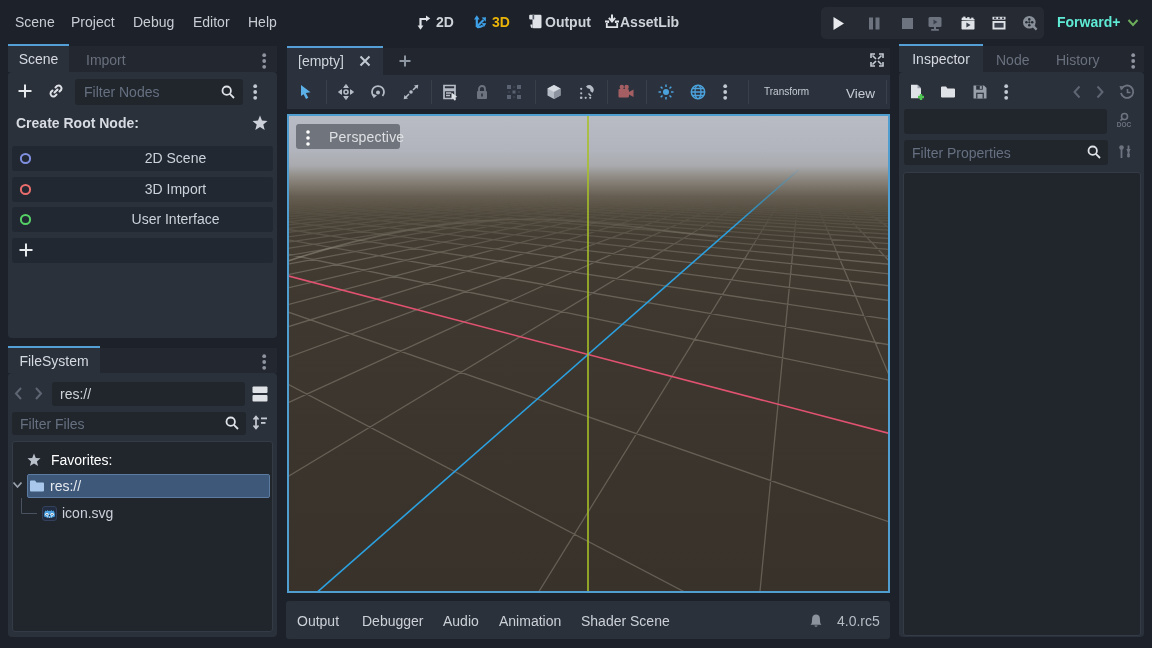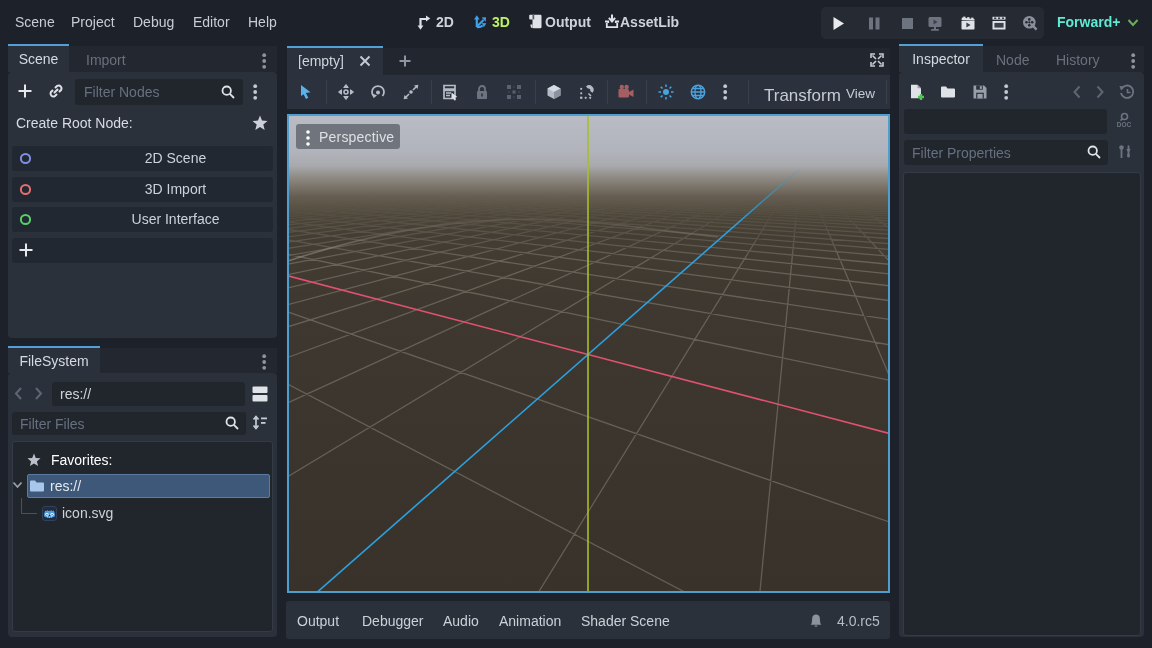--- a/index.html
+++ b/index.html
@@ -39,21 +39,21 @@
 <div class="ic" style="left:473px;top:14px">
     <svg width="14" height="16" viewBox="0 0 14 16">
       <path d="M3.8 13 V4.5" fill="none" stroke="#3ea1e8" stroke-width="2.2"></path>
       <path d="M1 5.5 H6.6 L3.8 1.2 Z" fill="#3ea1e8"></path>
       <path d="M4.5 12 L10.5 6" stroke="#3ea1e8" stroke-width="2.2"></path>
       <path d="M8.6 3.5 L13 3.3 L12.7 7.7 Z" fill="#3ea1e8"></path>
       <path d="M3.8 13 Q7 13.6 9.8 11.7" stroke="#3ea1e8" stroke-width="2.2" fill="none"></path>
       <path d="M8.9 8.9 L13.3 9.3 L10.9 13.3 Z" fill="#3ea1e8"></path>
     </svg>
   </div>
-<div class="menu" style="left:492px;font-weight:bold;color:#bef264">3D</div>
+<div class="menu" style="left:492px;font-weight:bold;color:#eab308">3D</div>
 <div class="ic" style="left:528px;top:14px">
     <svg width="15" height="15" viewBox="0 0 15 15">
       <rect x="4.5" y="0.8" width="9" height="13.4" rx="1.2" fill="#dfe3e8"></rect>
       <rect x="1.2" y="0.8" width="5" height="4.6" rx="1" fill="#dfe3e8"></rect>
       <path d="M4.5 5.4 H6.2 V1 H4.5 Z" fill="#565c68"></path>
       <path d="M4.5 14.2 Q2.5 14 2.5 11.8 L2.5 10.5 H4.5 Z" fill="#dfe3e8"></path>
     </svg>
   </div>
 <div class="menu" style="left:545px;font-weight:bold;color:#ced3da">Output</div>
 <div class="ic" style="left:604px;top:14px">
@@ -164,21 +164,21 @@
     </svg>
   </div>
 <div class="ic" style="left:253px;top:84px">
     <svg width="5" height="16" viewBox="0 0 5 16">
       <circle cx="2.2" cy="2.2" r="1.9" fill="#c3c9d2"></circle>
       <circle cx="2.2" cy="8" r="1.9" fill="#c3c9d2"></circle>
       <circle cx="2.2" cy="13.8" r="1.9" fill="#c3c9d2"></circle>
     </svg>
   </div>
 
-<div class="abs" style="left:16px;top:115px;font-weight:normal;color:#d7dbe2">Create Root Node:</div>
+<div class="abs" style="left:16px;top:115px;font-weight:bold;color:#d7dbe2">Create Root Node:</div>
 <div class="ic" style="left:252px;top:115px">
     <svg width="16" height="16" viewBox="0 0 16 16">
       <path d="M8 0.5 L10 5.6 L15.5 6 L11.3 9.5 L12.7 15 L8 12 L3.3 15 L4.7 9.5 L0.5 6 L6 5.6 Z" fill="#ccd1d9"></path>
     </svg>
   </div>
 
 <div class="row-btn" style="top:146px">
     <div class="ic" style="left:7px;top:6px">
       <svg width="13" height="13" viewBox="0 0 13 13">
         <circle cx="6.5" cy="6.5" r="4.6" stroke="#8090e0" stroke-width="2" fill="none"></circle>
@@ -430,21 +430,21 @@
       <path d="M1.3 8 H14.7 M2.3 4.5 H13.7 M2.3 11.5 H13.7" stroke="#4ba3dd" stroke-width="1.3"></path>
     </svg>
   </div>
 <div class="ic" style="left:723px;top:84px">
     <svg width="5" height="16" viewBox="0 0 5 16">
       <circle cx="2.2" cy="2.2" r="1.9" fill="#c3c9d2"></circle>
       <circle cx="2.2" cy="8" r="1.9" fill="#c3c9d2"></circle>
       <circle cx="2.2" cy="13.8" r="1.9" fill="#c3c9d2"></circle>
     </svg>
   </div>
-<div class="abs" style="left:764px;top:86px;color:#c6cbd3;font-size:17px">Transform</div>
+<div class="abs" style="left:764px;top:86px;color:#c6cbd3;font-size:10px">Transform</div>
 <div class="abs" style="left:846px;top:86px;color:#c6cbd3;font-size:13.5px">View</div>
 <div class="vt-sep" style="left:748px"></div>
 <div class="vt-sep" style="left:886px"></div>
 
 <div class="abs" style="left:288px;top:115px;width:601px;height:477px;overflow:hidden;background:#3a332c">
 <svg width="602" height="479" viewBox="0 0 602 479" style="display:block">
 <defs>
 <linearGradient id="sky" x1="0" y1="0" x2="0" y2="1">
 <stop offset="0" stop-color="#b9bcc4"></stop>
           <stop offset="0.075" stop-color="#b1b4bc"></stop>
@@ -491,21 +491,21 @@
 </div>
 <div class="abs" style="left:287px;top:114px;width:603px;height:479px;border:2px solid #4f9ecf;box-sizing:border-box"></div>
 <div class="abs" style="left:296px;top:124px;width:104px;height:25px;background:#70757d;border-radius:3px"></div>
 <div class="ic" style="left:306px;top:130px">
     <svg width="5" height="16" viewBox="0 0 5 16">
       <circle cx="2" cy="2" r="1.8" fill="#fff"></circle>
       <circle cx="2" cy="8" r="1.8" fill="#fff"></circle>
       <circle cx="2" cy="14" r="1.8" fill="#fff"></circle>
     </svg>
   </div>
-<div class="abs" style="left:319px;top:129px;color:#dee0e3;letter-spacing:0.2px">Perspective</div>
+<div class="abs" style="left:329px;top:129px;color:#dee0e3;letter-spacing:0.2px">Perspective</div>
 
 <div class="abs" style="left:286px;top:601px;width:604px;height:38px;background:#2b313a;border-radius:3px"></div>
 <div class="abs" style="left:297px;top:613px">Output</div>
 <div class="abs" style="left:362px;top:613px">Debugger</div>
 <div class="abs" style="left:443px;top:613px">Audio</div>
 <div class="abs" style="left:499px;top:613px">Animation</div>
 <div class="abs" style="left:581px;top:613px">Shader Scene</div>
 <div class="ic" style="left:808px;top:613px">
     <svg width="16" height="15" viewBox="0 0 16 15">
       <path d="M8 1.5 Q11.5 1.5 11.8 5 L12.2 9.5 Q12.3 11 13.5 11.8 H2.5 Q3.7 11 3.8 9.5 L4.2 5 Q4.5 1.5 8 1.5 Z" fill="#8d939d"></path>

